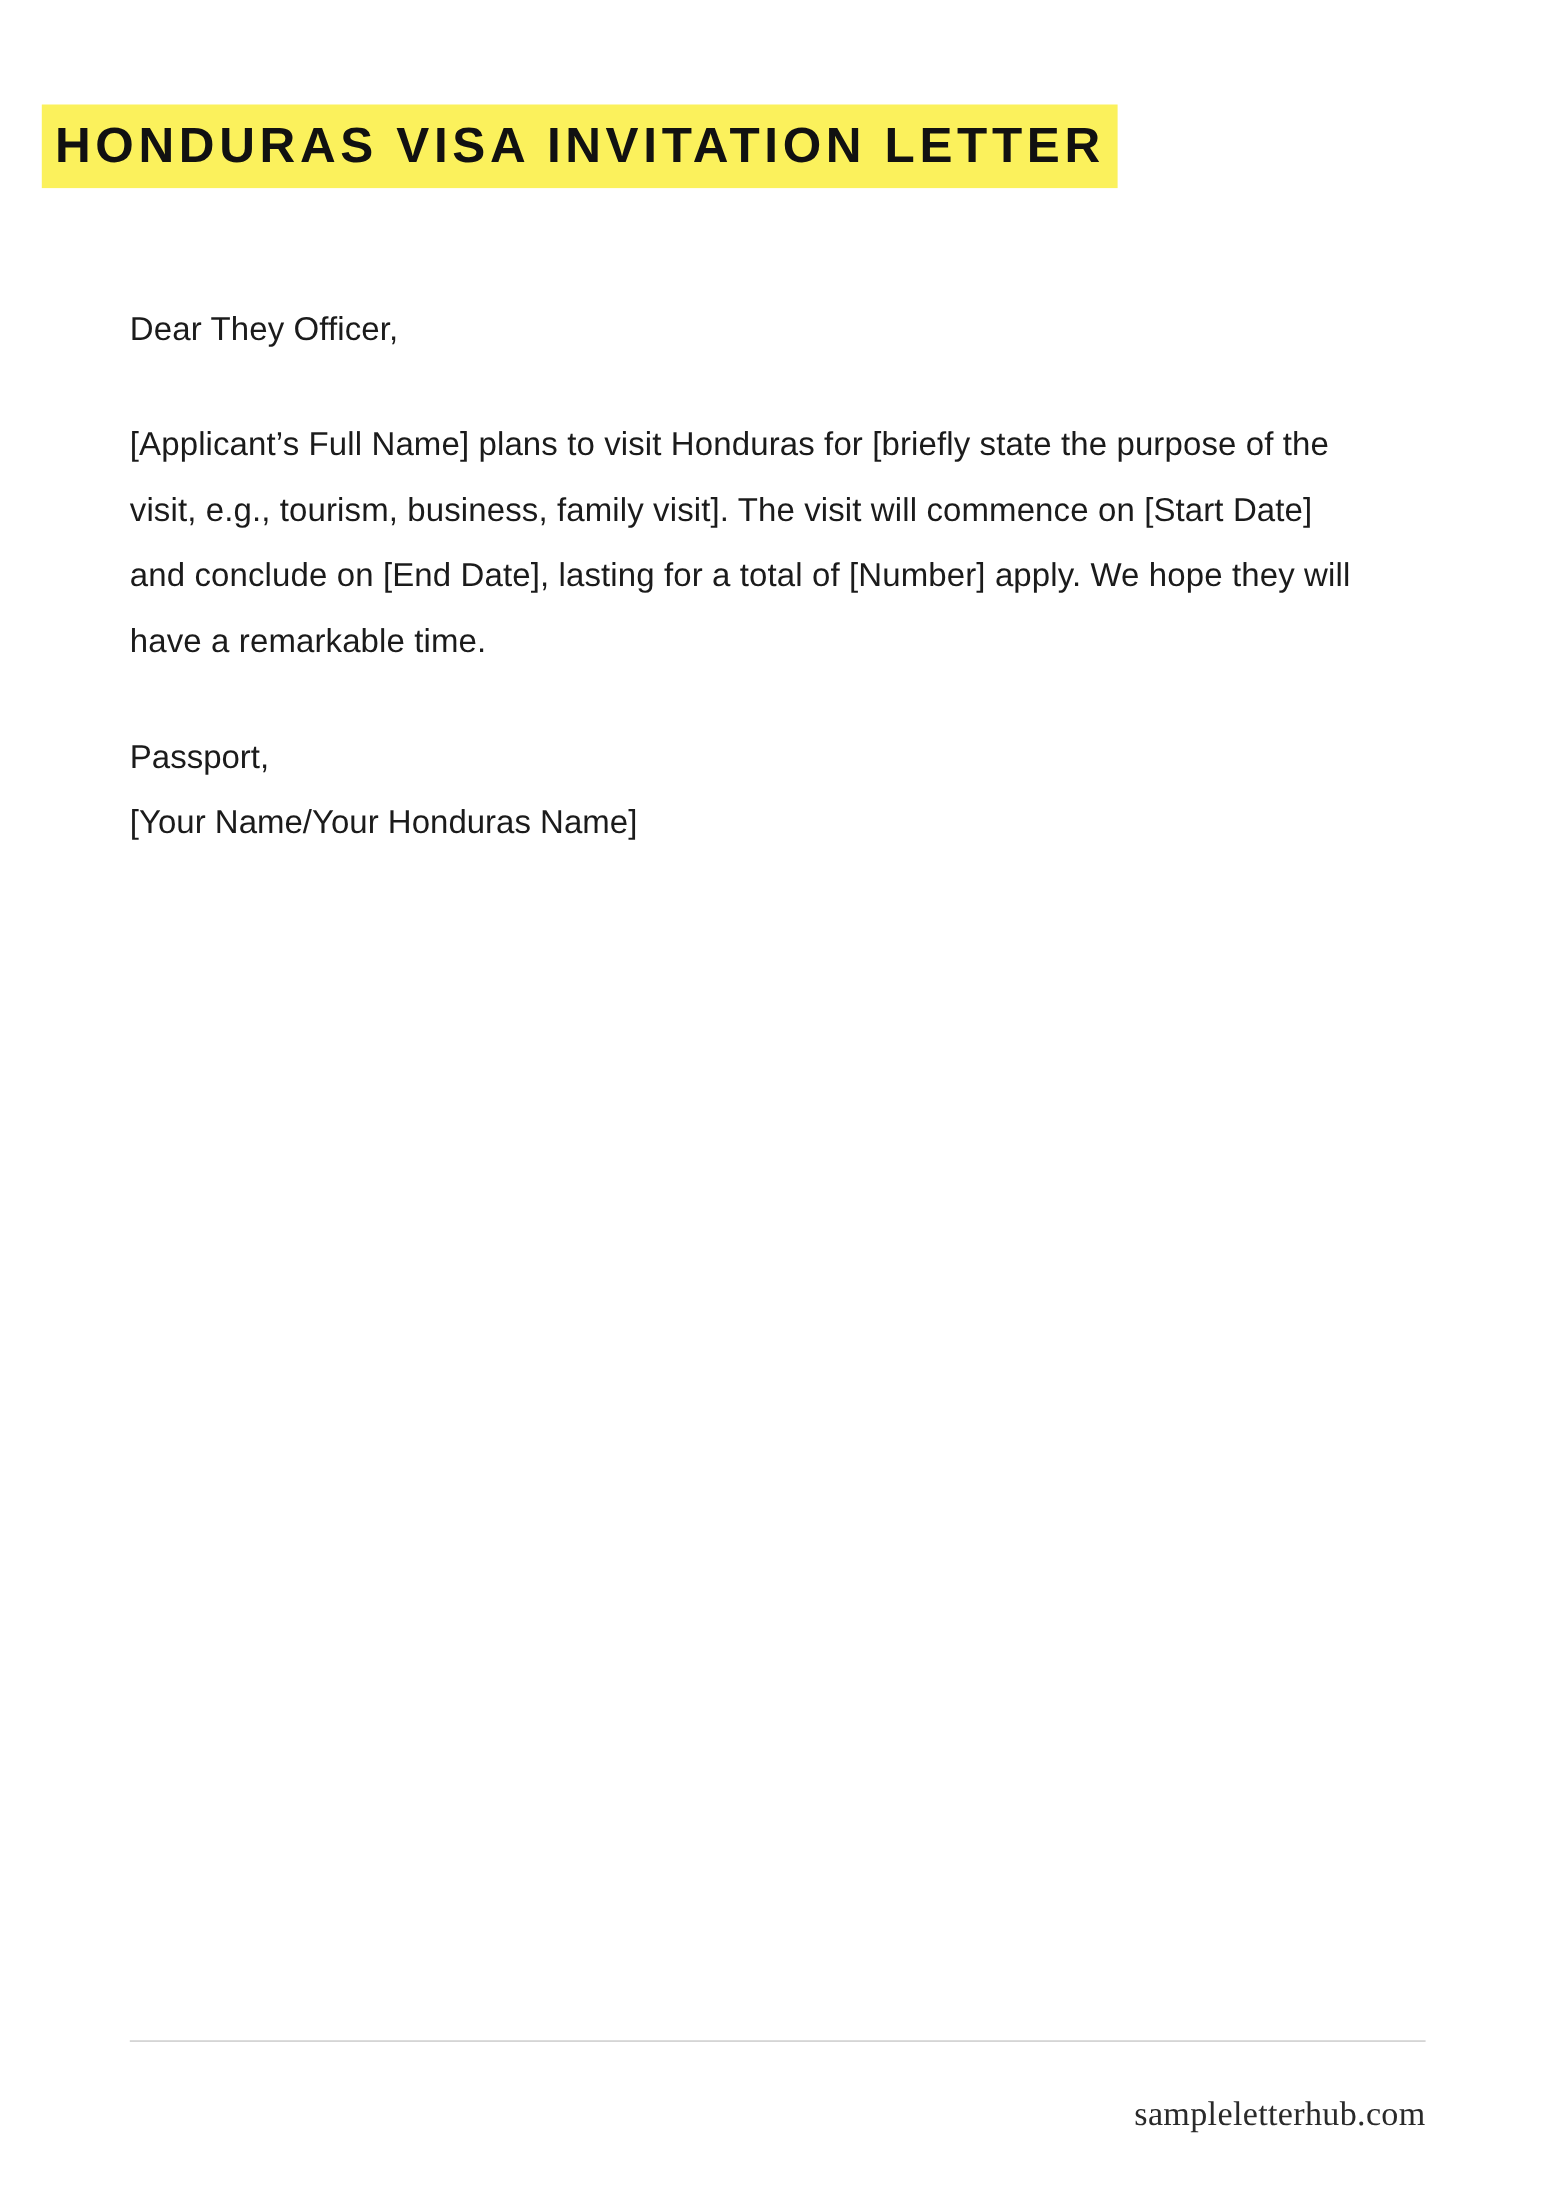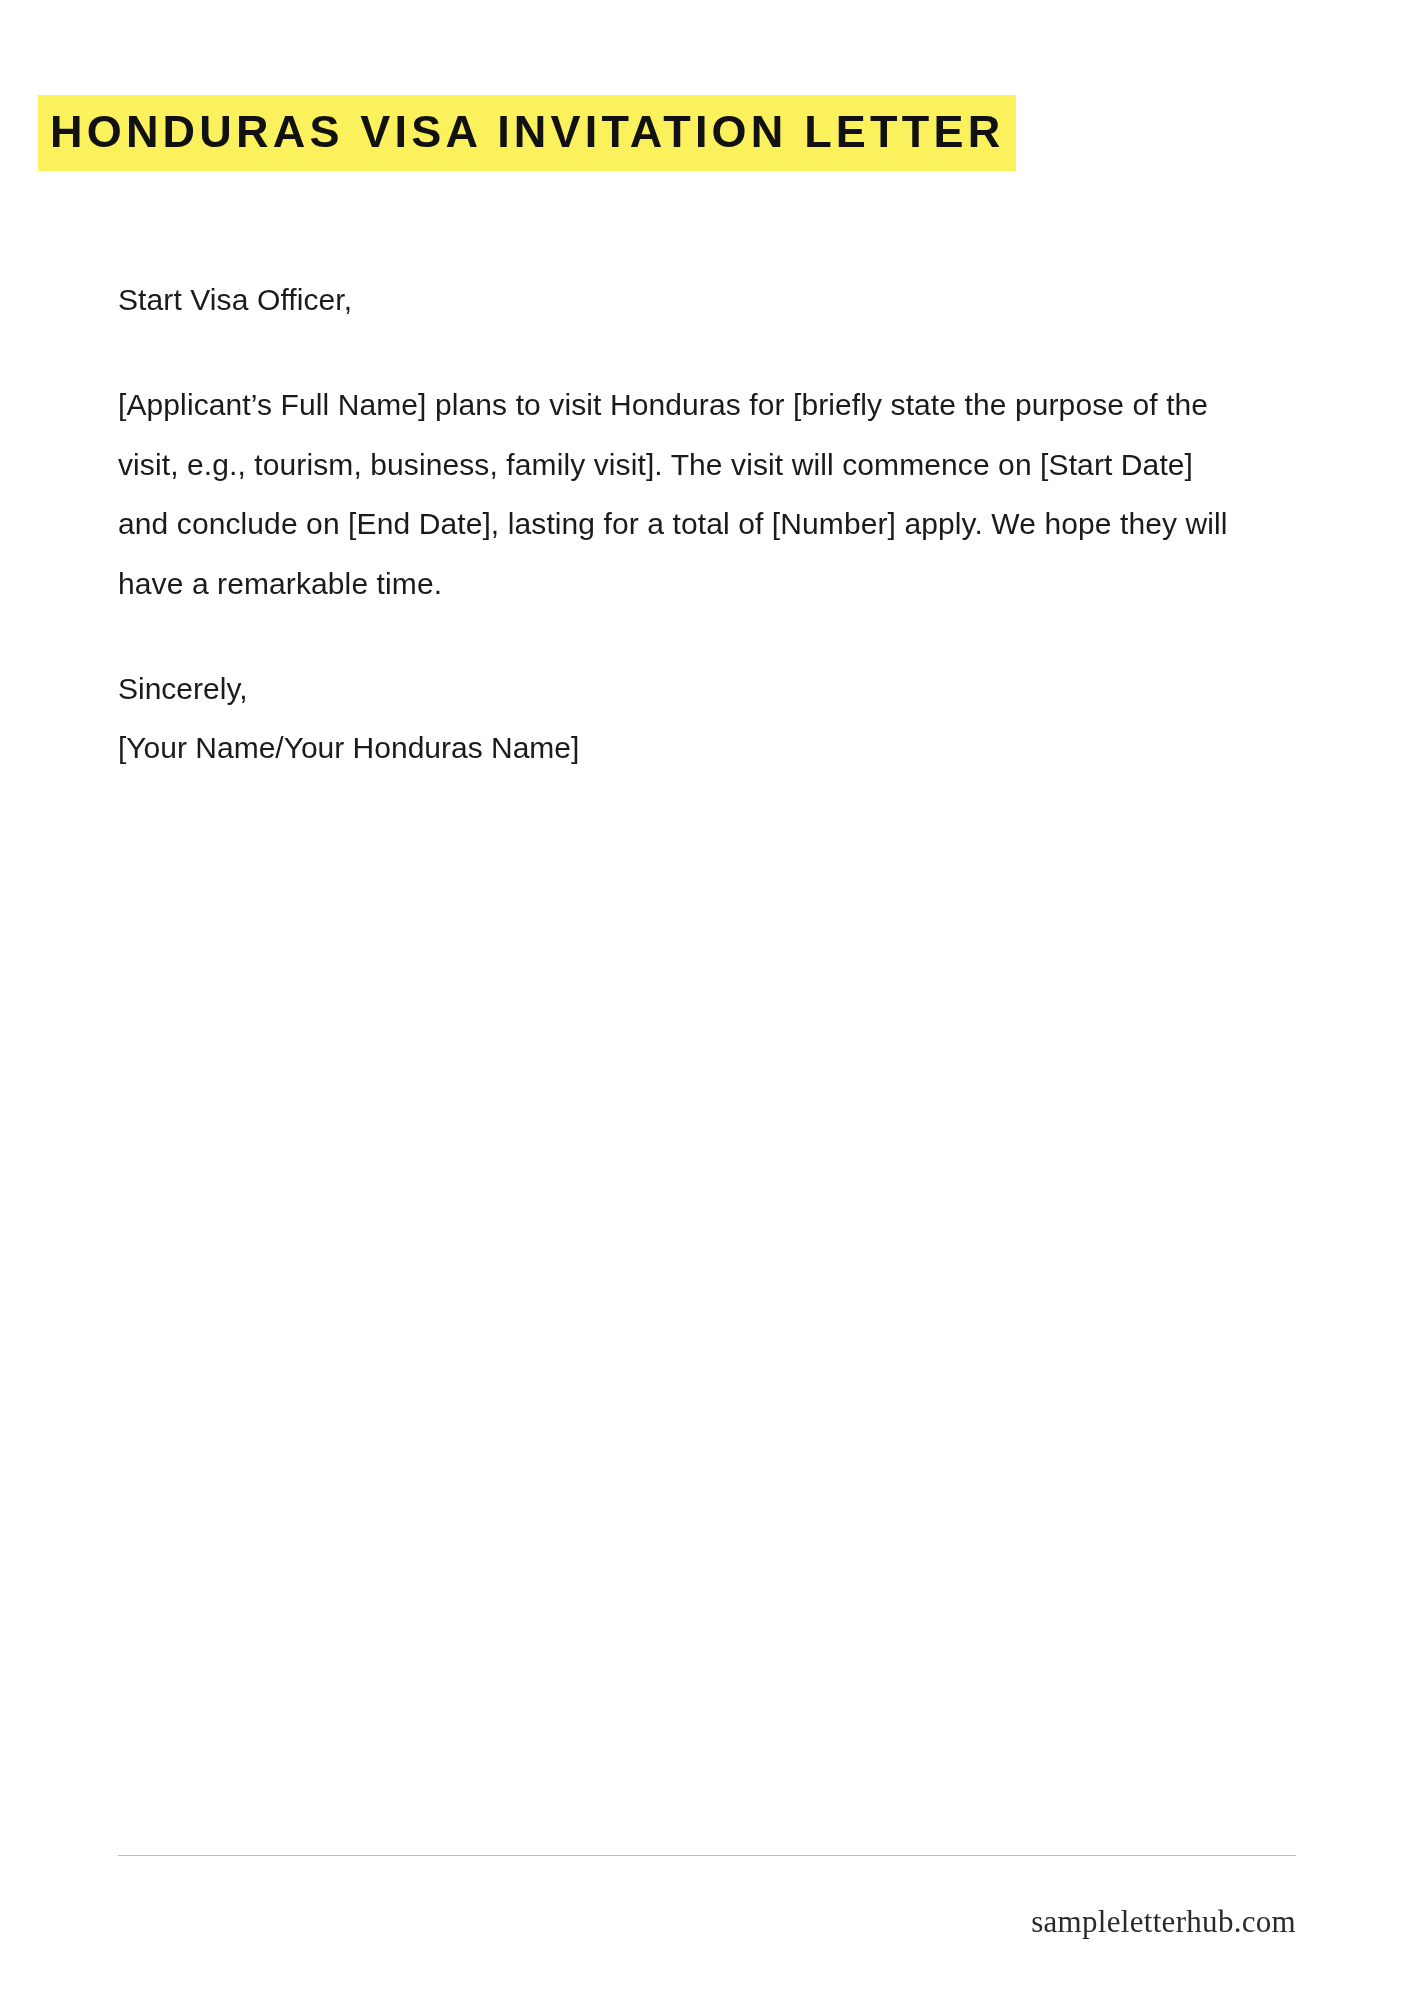--- a/index.html
+++ b/index.html
@@ -84,24 +84,24 @@
 </head>
 <body>
 
 <div class="page">
 
   <div class="title-wrap">
     <div class="title">HONDURAS VISA INVITATION LETTER</div>
   </div>
 
   <div class="letter-body">
-    <p class="para">Start Visa Officer,</p>
+    <p class="para">Dear They Officer,</p>
     <p class="para">[Applicant’s Full Name] plans to visit Honduras for [briefly state the purpose of the visit, e.g., tourism, business, family visit]. The visit will commence on [Start Date] and conclude on [End Date], lasting for a total of [Number] apply. We hope they will have a remarkable time.</p>
     <div class="sign-block">
-      <p class="sign-line">Sincerely,</p>
+      <p class="sign-line">Passport,</p>
       <p class="sign-line">[Your Name/Your Honduras Name]</p>
     </div>
   </div>
 
   <div class="footer-rule"></div>
   <div class="footer">sampleletterhub.com</div>
 
 </div>
 
 </body></html>

